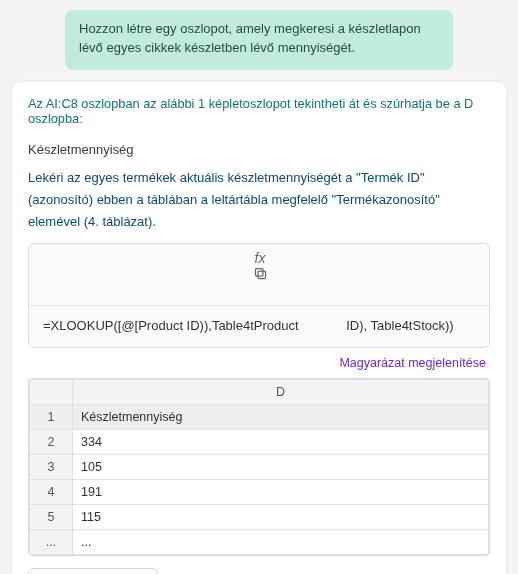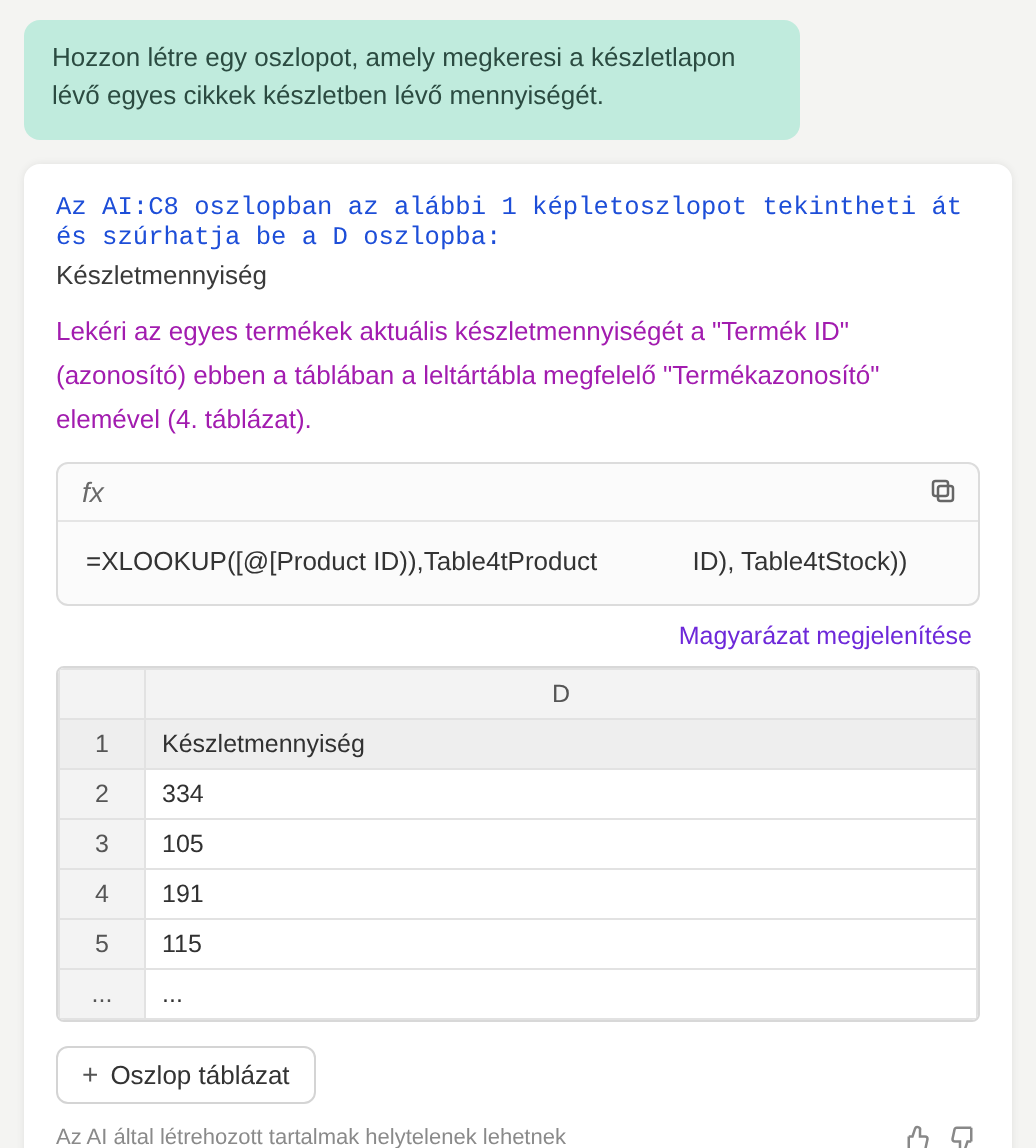--- a/index.html
+++ b/index.html
@@ -13,72 +13,72 @@
     color: #313131;
     overflow: hidden;
   }
   .canvas {
     padding: 10px 12px 8px 12px;
     box-sizing: border-box;
   }
   
   .user-row {
     display: flex;
-    justify-content: flex-start;
+    justify-content: center;
     margin-bottom: 12px;
   }
   .user-bubble {
     background: #c0ebdd;
     border-radius: 8px;
     padding: 10px 14px 12px 14px;
     max-width: 360px;
     color: #2b4b41;
     font-size: 13px;
     line-height: 1.45;
   }
   
   .assist-card {
     background: #ffffff;
     border-radius: 8px;
     box-shadow: 0 0 4px rgba(0,0,0,0.08);
     padding: 14px 16px 10px 16px;
   }
   .lead {
     font-size: 12.8px;
-    color: #1d4ed8;
-    margin-bottom: 4px;
-    font-family: Liberation Mono, monospace;
+    color: #0f766e;
+    margin-bottom: 16px;
   }
   .col-title {
     font-size: 13px;
     margin-bottom: 10px;
     color: #3a3a3a;
   }
   .desc {
     font-size: 13px;
     line-height: 1.7;
-    color: #a21caf;
+    color: #0c4a6e;
     margin-bottom: 10px;
   }
   
   .formula-box {
     border: 1px solid #dcdcdc;
     border-radius: 6px;
     background: #fbfbfb;
     padding: 0;
     margin-bottom: 6px;
   }
   .formula-header {
     display: flex;
     align-items: center;
     justify-content: space-between;
-    padding: 6px 10px 6px 12px;
+    padding: 6px 10px 24px 12px;
     border-bottom: 1px solid #e5e5e5;
     font-style: italic;
     color: #555;
+    flex-direction: column;
   }
   .fx {
     font-family: "Segoe UI", sans-serif;
     font-style: italic;
     font-size: 14px;
     color: #6a6a6a;
   }
   .copy-icon svg { display:block; }
   .formula-body {
     padding: 12px 14px 14px 14px;

